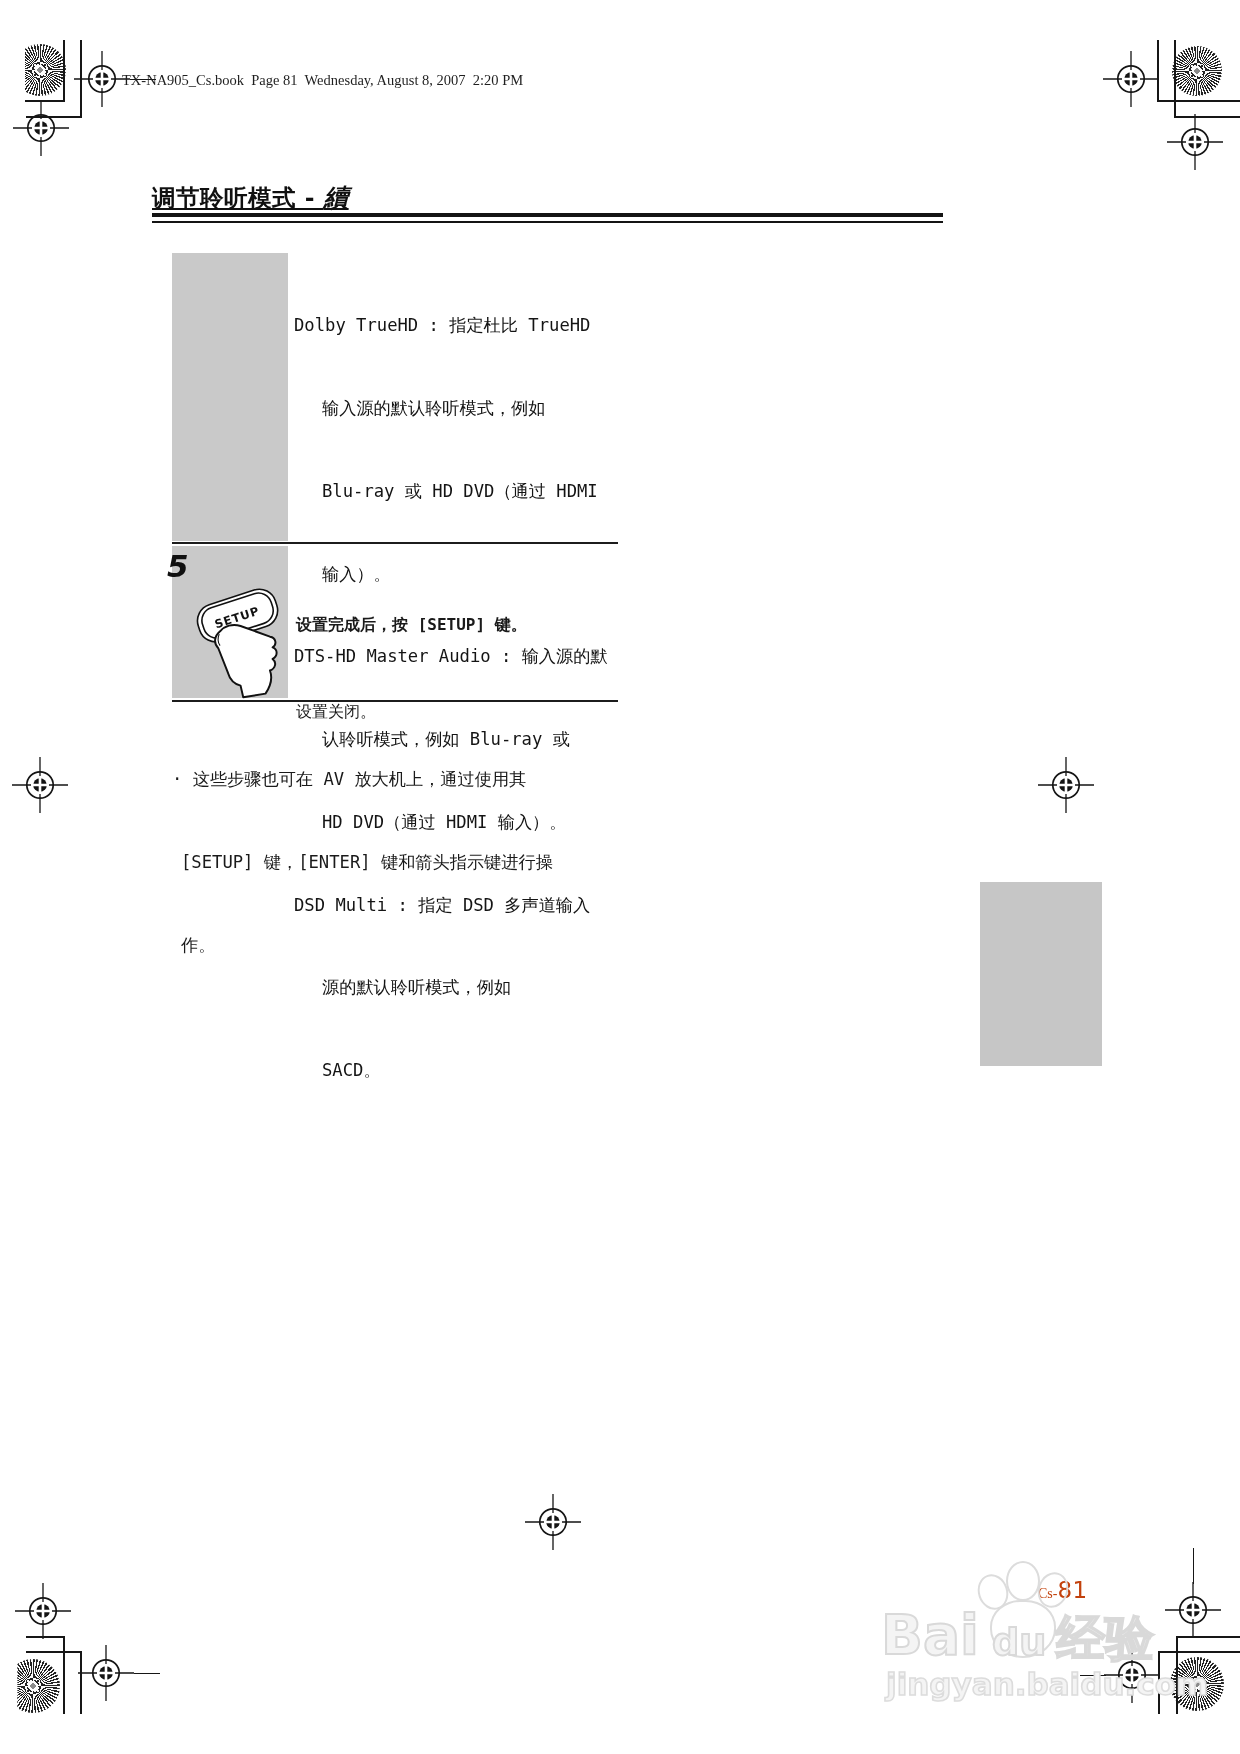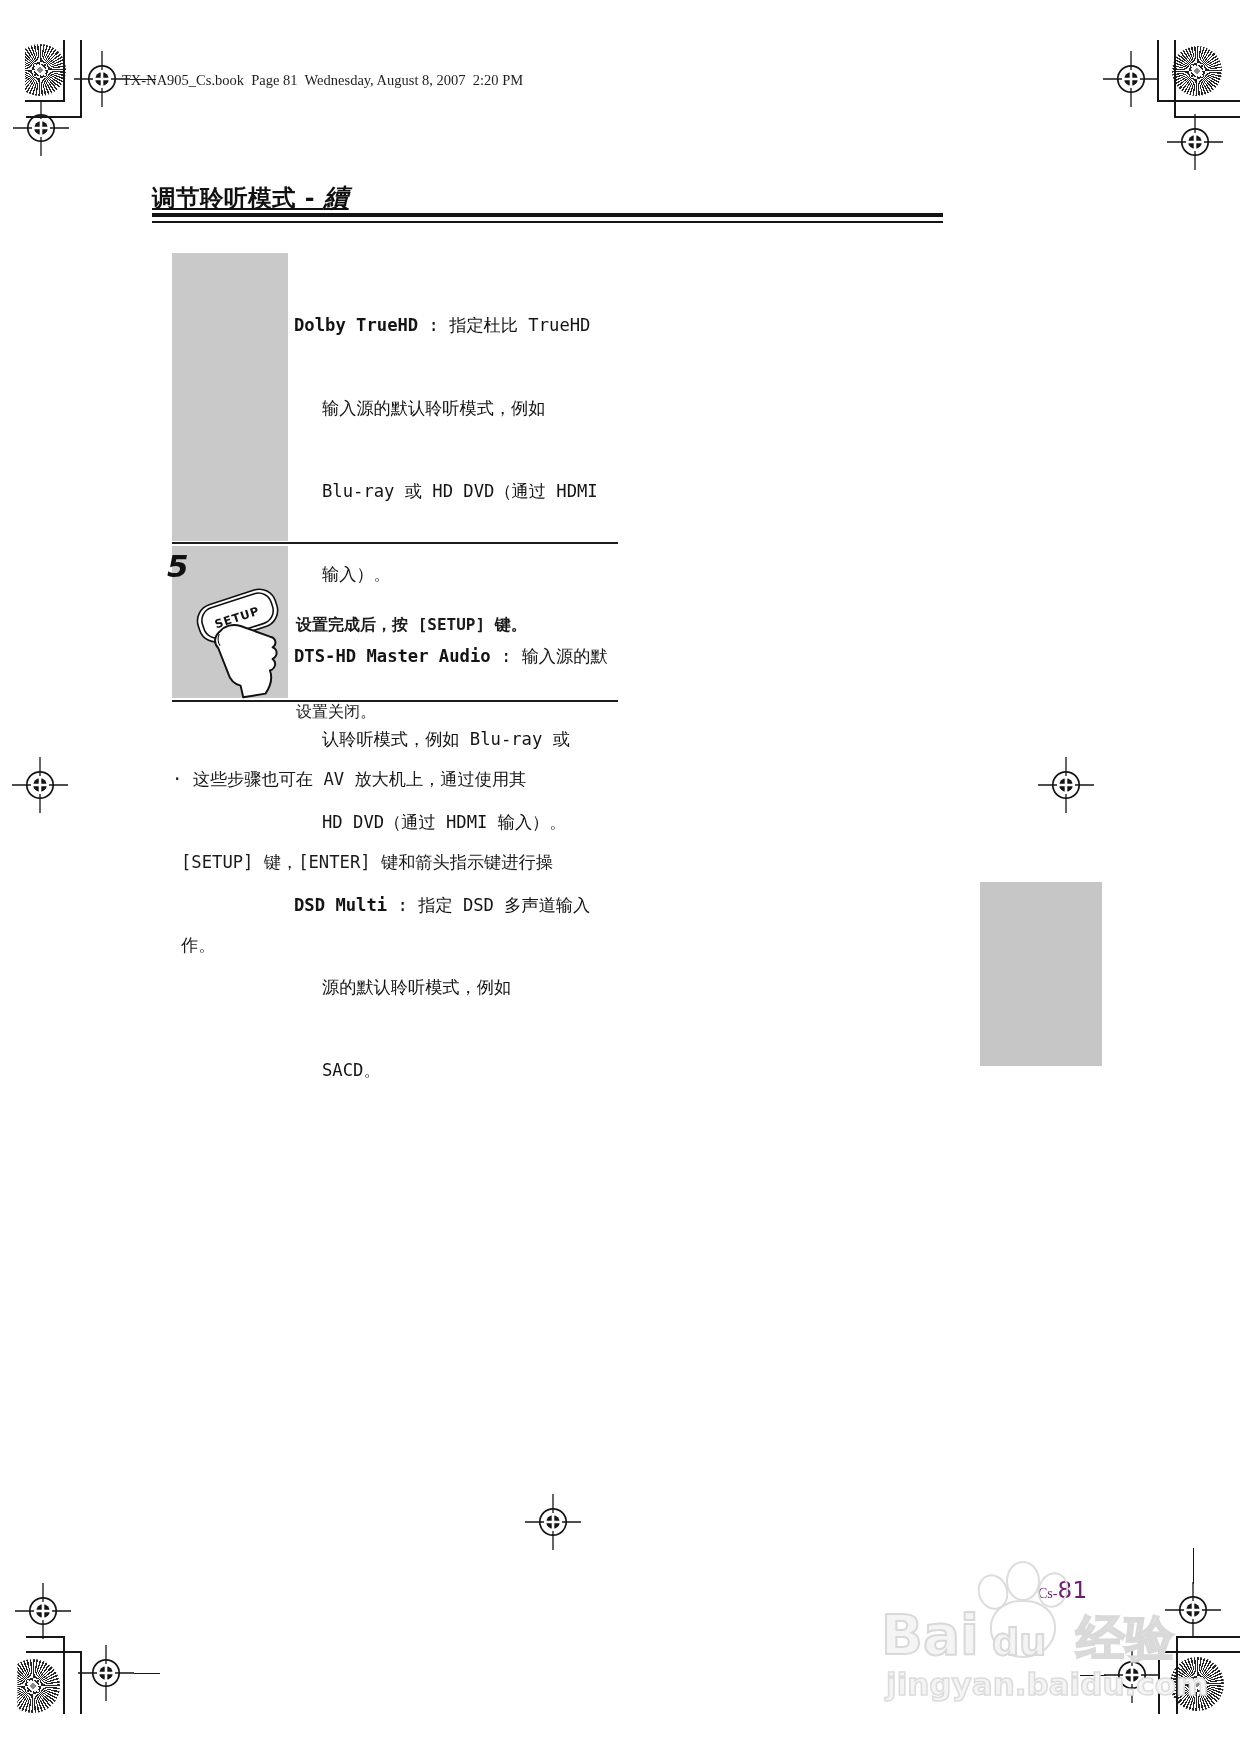--- a/index.html
+++ b/index.html
@@ -35,21 +35,21 @@
   .rule-thick { position:absolute; left:152px; top:213px; width:791px; height:4px;  background:#141414; }
   .rule-thin  { position:absolute; left:152px; top:221px; width:791px; height:1.6px; background:#141414; }
   
   .gray-box { position:absolute; background:#c9c9c9; }
   .row-line { position:absolute; background:#1c1c1c; height:2px; width:446px; left:172px; }
   .deflist {
     position:absolute; left:294px; top:257px;
     font-size:17.2px; line-height:27.6px; white-space:pre; color:#141414;
   }
   .deflist .cont { margin-left:28px; }
-  .term { font-weight:bold; }
+  .term { font-weight:normal; }
   .step-number {
     position:absolute; left:167px; top:548px;
     font-family:"DejaVu Sans","Liberation Sans",sans-serif;
     font-style:italic; font-weight:bold; font-size:31px; color:#101010;
   }
   .step-instr { position:absolute; left:296px; top:552px; font-size:16px; line-height:29px; white-space:pre; }
   .step-instr .b {
     font-weight:bold;
     font-family:"DejaVu Sans Mono","DejaVu Sans",sans-serif;
   }
@@ -60,31 +60,31 @@
   }
   
   .note { position:absolute; left:172px; top:711px; font-size:17.2px; line-height:27.6px; white-space:pre; }
   .note .heading {
     font-weight:bold; font-size:17.6px;
     font-family:"DejaVu Sans Mono","DejaVu Sans",sans-serif; margin-bottom:2px;
   }
   .note .cont { margin-left:9px; }
   
   .side-tab { position:absolute; left:980px; top:882px; width:122px; height:184px; background:#c6c6c6; }
-  .pagenum { position:absolute; left:1038px; top:1577px; display:flex; align-items:baseline; color:#701a75; }
+  .pagenum { position:absolute; left:1038px; top:1577px; display:flex; align-items:baseline; color:#c2410c; }
   .pagenum .pfx { font:14px "Liberation Serif",serif; }
   .pagenum .num { font:23px "DejaVu Sans","Liberation Sans",sans-serif; letter-spacing:0.5px; }
   
   .wm {
     position:absolute; font-family:"DejaVu Sans","Liberation Sans",sans-serif; font-weight:bold;
     color:#f4f4f4; -webkit-text-stroke:2px #d9d9d9; white-space:pre;
   }
   .wm-bai { left:881px; top:1603px; font-size:55px; }
   .wm-du  { left:992px; top:1620px; font-size:38px; }
-  .wm-cn  { left:1056px; top:1606px; font-size:49px;margin-left:20px; -webkit-text-stroke:1.8px #d9d9d9; }
+  .wm-cn  { left:1056px; top:1606px; font-size:49px; -webkit-text-stroke:1.8px #d9d9d9; }
   .wm-url { left:886px; top:1666px; font-size:31px; -webkit-text-stroke:1.6px #dcdcdc; }
   .paw { position:absolute; left:976px; top:1560px; width:96px; height:104px; }
   .paw span { position:absolute; border:2.5px solid #dcdcdc; border-radius:50%; }
   .paw .toe1 { left:2px;  top:14px; width:26px; height:32px; transform:rotate(-18deg); }
   .paw .toe2 { left:30px; top:1px;  width:30px; height:36px; }
   .paw .toe3 { left:62px; top:12px; width:26px; height:32px; transform:rotate(18deg); }
   .paw .pad  { left:14px; top:40px; width:62px; height:54px; border-radius:46% 46% 50% 50%; }
 </style>
 </head>
 <body>

